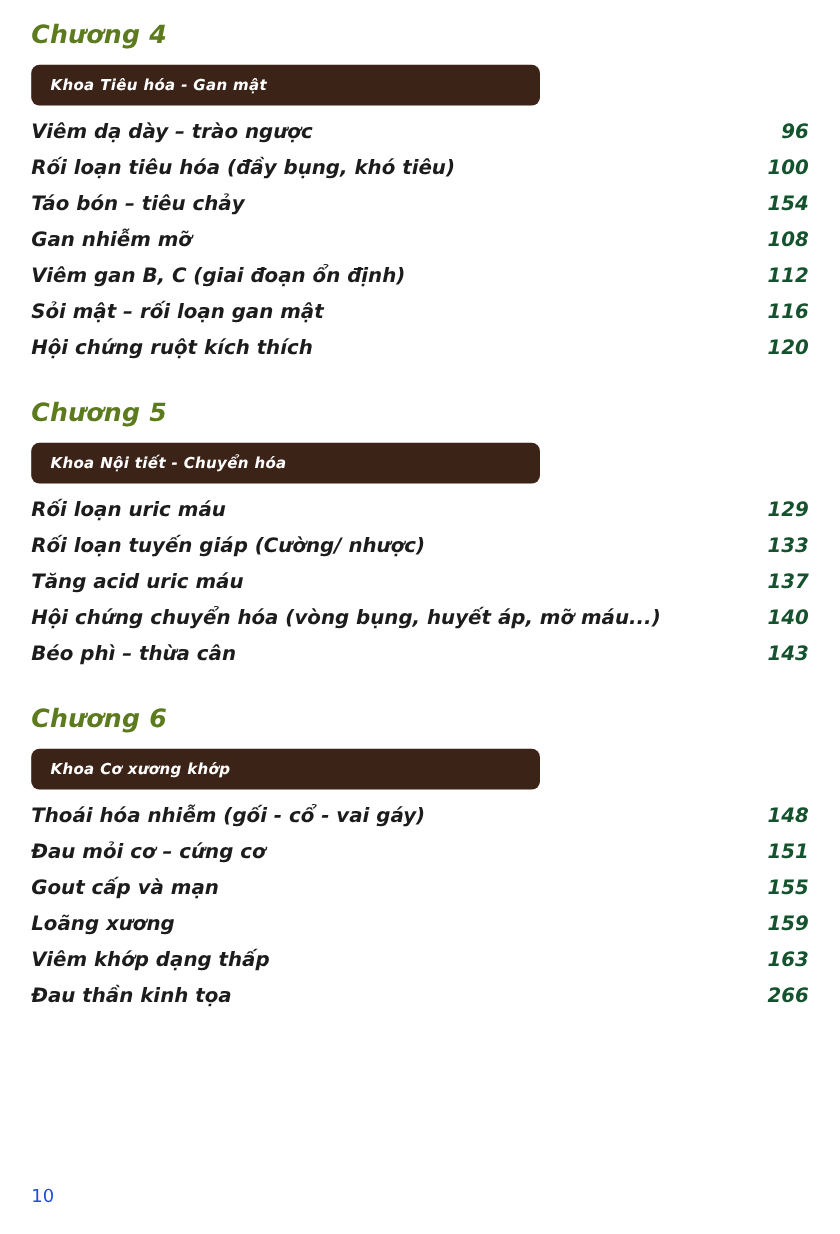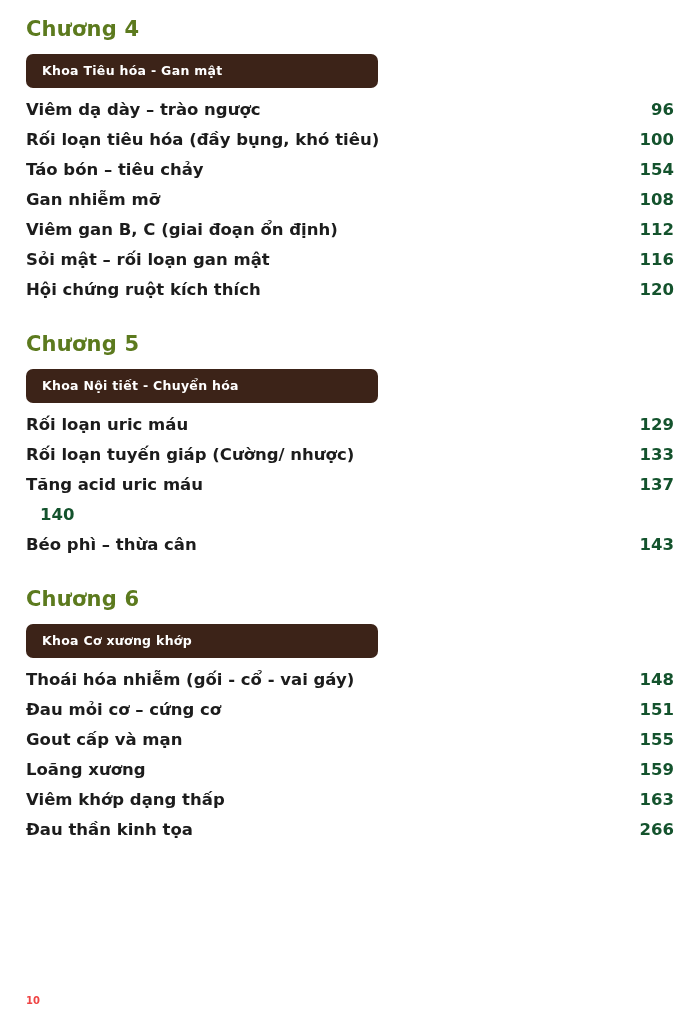--- a/index.html
+++ b/index.html
@@ -17,41 +17,42 @@
   }
   .page {
     position: relative;
     width: 700px;
     height: 1028px;
     box-sizing: border-box;
     padding: 0 26px;
   }
   .chapter-block {
     margin: 0;
+    font-style: italic;
   }
   .chapter-title {
     font-size: 21px;
     font-weight: bold;
     color: #5c7a1e;
     letter-spacing: 0.2px;
     line-height: 1.1;
     margin: 0;
     padding: 0;
   }
   .dept-pill {
     display: inline-block;
     background: #3c2318;
     color: #ffffff;
     font-size: 12.5px;
     font-weight: bold;
     letter-spacing: 0.3px;
     border-radius: 7px;
     padding: 9px 16px 10px 16px;
     box-sizing: border-box;
-    width: 352px;
+    width: 424px;
     margin: 13px 0 14px 0;
   }
   .toc-list {
     list-style: none;
     margin: 0;
     padding: 0;
   }
   .toc-row {
     display: flex;
     align-items: flex-start;
@@ -74,23 +75,23 @@
     min-width: 34px;
     text-align: right;
   }
   .gap-after-list {
     height: 21px;
   }
   .page-number {
     position: absolute;
     left: 26px;
     bottom: 22px;
-    font-size: 10px;
-    font-weight: bold;
-    color: #ef4444;
+    font-size: 15px;
+    font-weight: normal;
+    color: #1d4ed8;
   }
   .ch-spacer { height: 18px; }
 </style>
 </head>
 <body>
 
 <div class="page">
 
   <div class="ch-spacer"></div>
 
@@ -141,20 +142,21 @@
       </li>
       <li class="toc-row">
         <span class="toc-entry">Rối loạn tuyến giáp (Cường/ nhược)</span>
         <span class="toc-page">133</span>
       </li>
       <li class="toc-row">
         <span class="toc-entry">Tăng acid uric máu</span>
         <span class="toc-page">137</span>
       </li>
       <li class="toc-row">
+        <span class="toc-entry">Hội chứng chuyển hóa (vòng bụng, huyết áp, mỡ máu...)</span>
         <span class="toc-page">140</span>
       </li>
       <li class="toc-row">
         <span class="toc-entry">Béo phì – thừa cân</span>
         <span class="toc-page">143</span>
       </li>
     </ul>
   </div>
 
   <div class="gap-after-list"></div>

